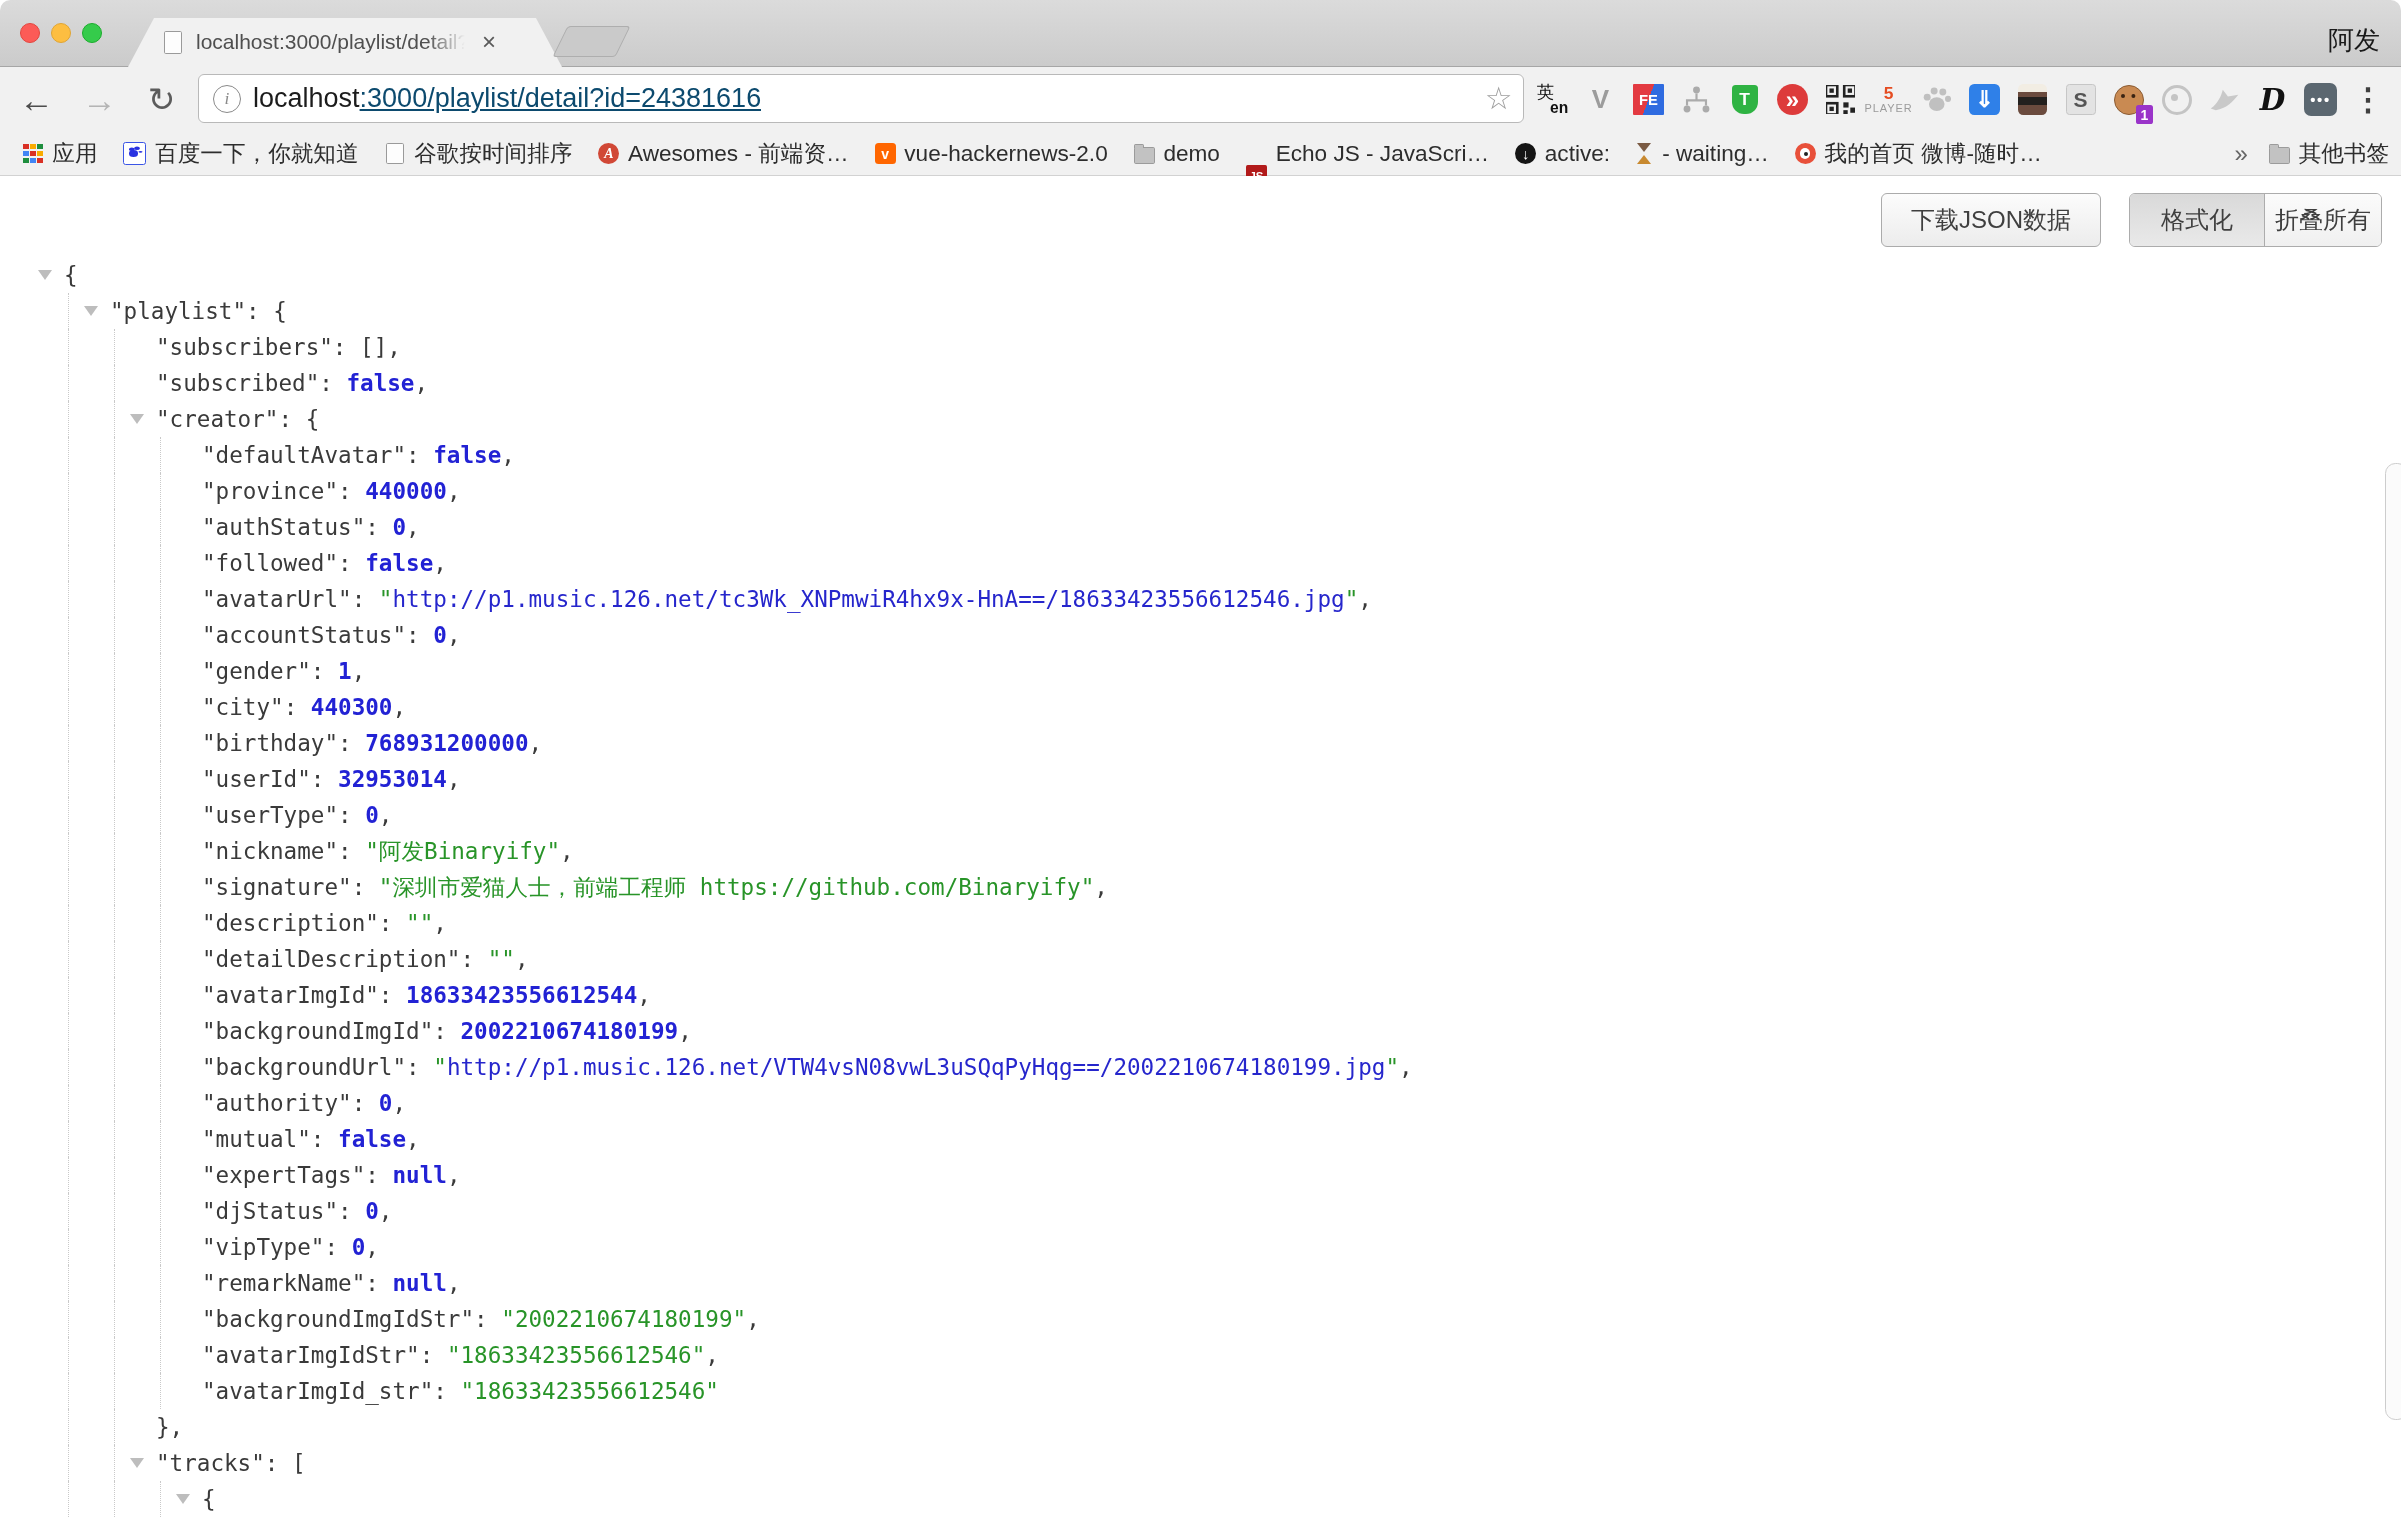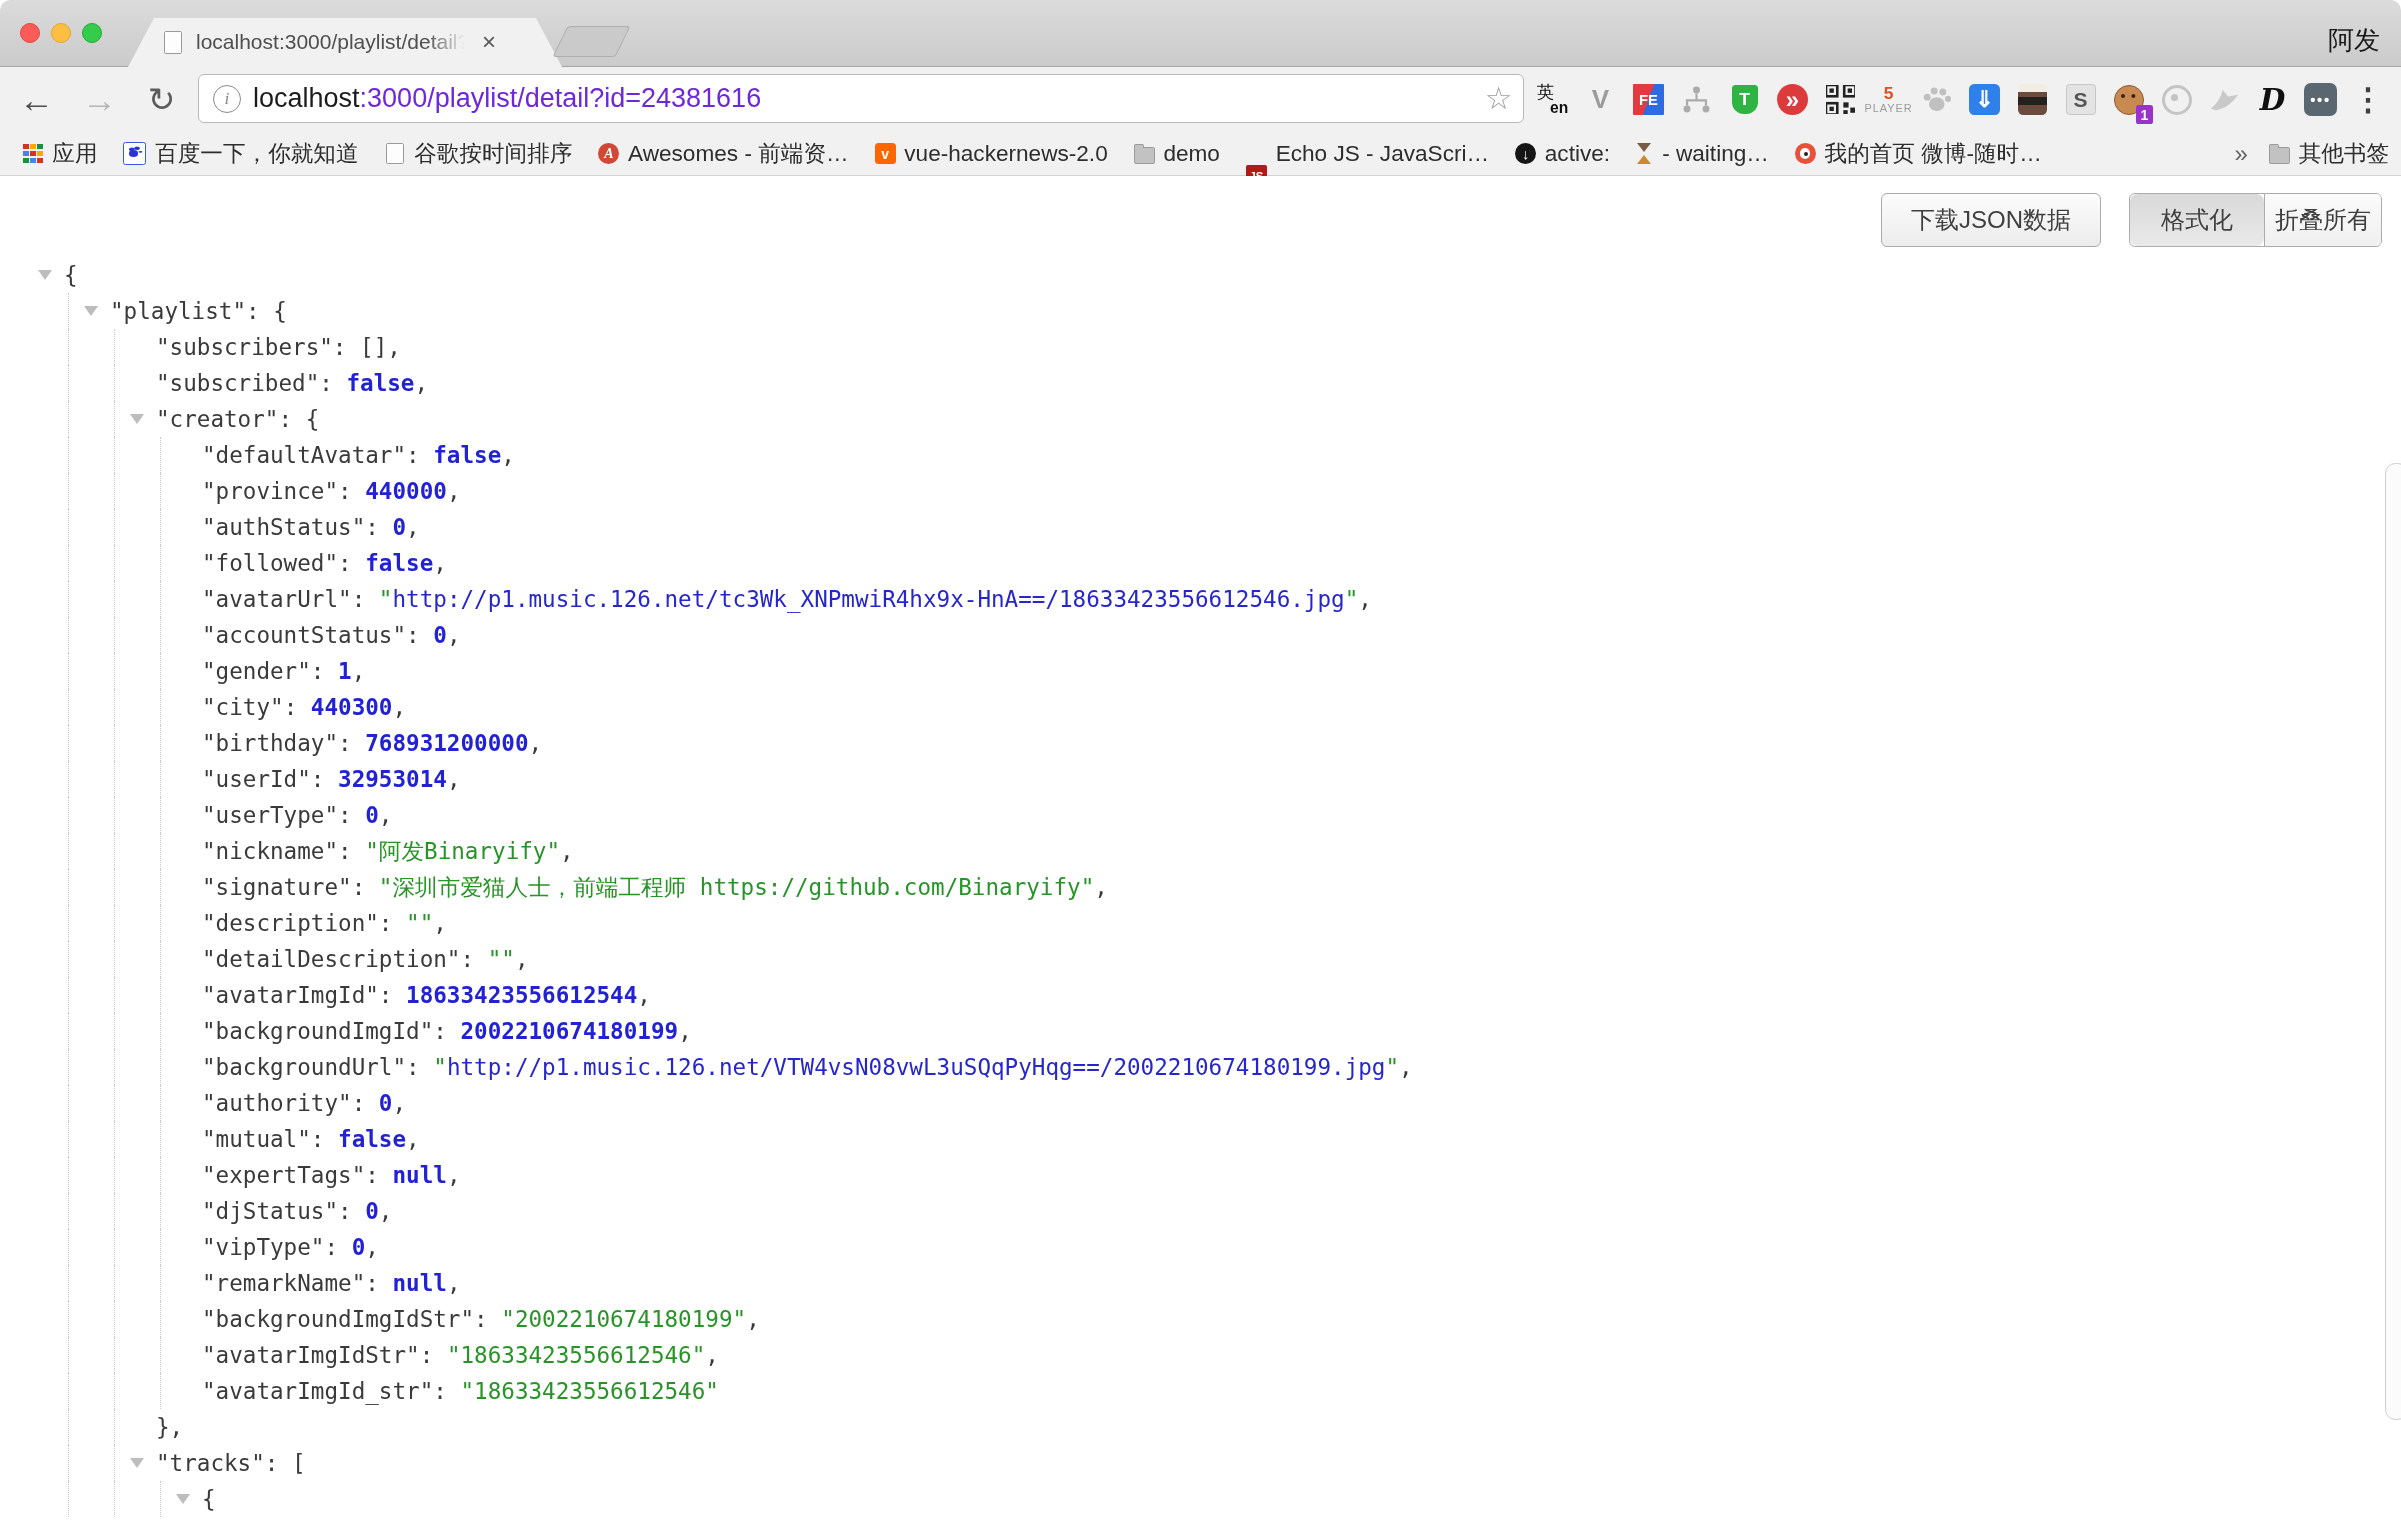--- a/index.html
+++ b/index.html
@@ -31,21 +31,21 @@
           width:49px;font-size:35px;}
   .back{left:12px;color:#4D4D4D;}
   .fwd{left:75px;color:#B5B5B5;}
   .reload{left:137px;color:#5C5C5C;font-size:33px;}
   .urlfield{position:absolute;left:198px;top:7px;width:1326px;height:49px;background:#fff;
             border:1.7px solid #B9B9B9;border-radius:6px;box-sizing:border-box;display:flex;align-items:center;}
   .info-ic{margin-left:14px;width:26px;height:26px;border:1.7px solid #8A8A8A;border-radius:50%;
            color:#8A8A8A;font-size:17.4px;font-style:italic;font-family:"Liberation Serif",serif;
            display:flex;align-items:center;justify-content:center;flex:none;}
   .urltext{margin-left:12px;font-size:27px;white-space:nowrap;overflow:hidden;}
-  .urltext .host{color:#1C1C1C;} .urltext .rest{color:#6d28d9;}
+  .urltext .host{color:#1C1C1C;} .urltext .rest{color:#0c4a6e;text-decoration:underline;}
   .star-ic{position:absolute;right:10.4px;top:5.2px;font-size:31px;color:#9E9E9E;cursor:pointer;}
   .extrow{position:absolute;left:1535px;top:0;height:65px;display:flex;align-items:center;gap:13px;}
   .ext{width:35px;height:35px;display:flex;align-items:center;justify-content:center;position:relative;cursor:pointer;flex:none;}
   .ext-translate span.t1{position:absolute;left:1.7px;top:-1.7px;font-size:17.4px;color:#111;}
   .ext-translate span.t2{position:absolute;right:1.7px;bottom:0;font-size:15.6px;color:#111;font-weight:bold;}
   .ext-vue{color:#9C9C9C;font-weight:bold;font-size:26px;}
   .ext-fe{width:31px;height:31px;border-radius:1px;background:linear-gradient(110deg,#E33A41 50%,#2F6BE0 50%);
           color:#fff;font-weight:bold;font-size:14.8px;display:flex;align-items:center;justify-content:center;}
   .ext-shield{width:26px;height:29.5px;background:#2FB343;border-radius:3.5px 3.5px 12px 12px;color:#fff;
           font-weight:bold;font-size:17.4px;display:flex;align-items:center;justify-content:center;}
@@ -109,21 +109,21 @@
 
   
   .content{position:absolute;left:0;top:176px;width:100%;bottom:0;background:#fff;}
   .btn{position:absolute;box-sizing:border-box;height:54px;border:1.7px solid #ABABAB;border-radius:6px;
        display:flex;align-items:center;justify-content:center;font-size:24px;color:#3F3F3F;cursor:pointer;
        background:linear-gradient(#FCFCFC,#ECECEC);}
   .btn-download{left:1881px;top:16.5px;width:220px;}
   .segmented{position:absolute;left:2129px;top:16.5px;height:54px;border:1.7px solid #ACACAC;border-radius:6px;
        display:flex;overflow:hidden;box-sizing:border-box;}
   .seg{display:flex;align-items:center;justify-content:center;font-size:24px;color:#3F3F3F;cursor:pointer;height:100%;}
-  .seg-format{width:134px;background:linear-gradient(#D9D9D9,#E9E9E9);border-radius:8px;}
+  .seg-format{width:134px;background:linear-gradient(#D9D9D9,#E9E9E9);}
   .seg-collapse{width:117px;background:linear-gradient(#FBFBFB,#F0F0F0);border-left:1.7px solid #ACACAC;box-sizing:border-box;}
 
   
   .json-view{position:absolute;left:0;top:0;right:21px;padding:81px 0 0 64px;
        font-family:"DejaVu Sans Mono","Liberation Mono",monospace;font-size:22.6px;line-height:36px;}
   .jline{position:relative;height:36px;white-space:pre;}
   .gcell{display:inline-block;width:46px;height:36px;vertical-align:top;position:relative;}
   .gcell::before{content:"";position:absolute;left:3.5px;top:0;bottom:0;border-left:1.7px dotted #C9C9C9;}
   .tri{position:absolute;top:13px;width:0;height:0;border-left:7px solid transparent;
        border-right:7px solid transparent;border-top:10.4px solid #BDBDBD;cursor:pointer;}

